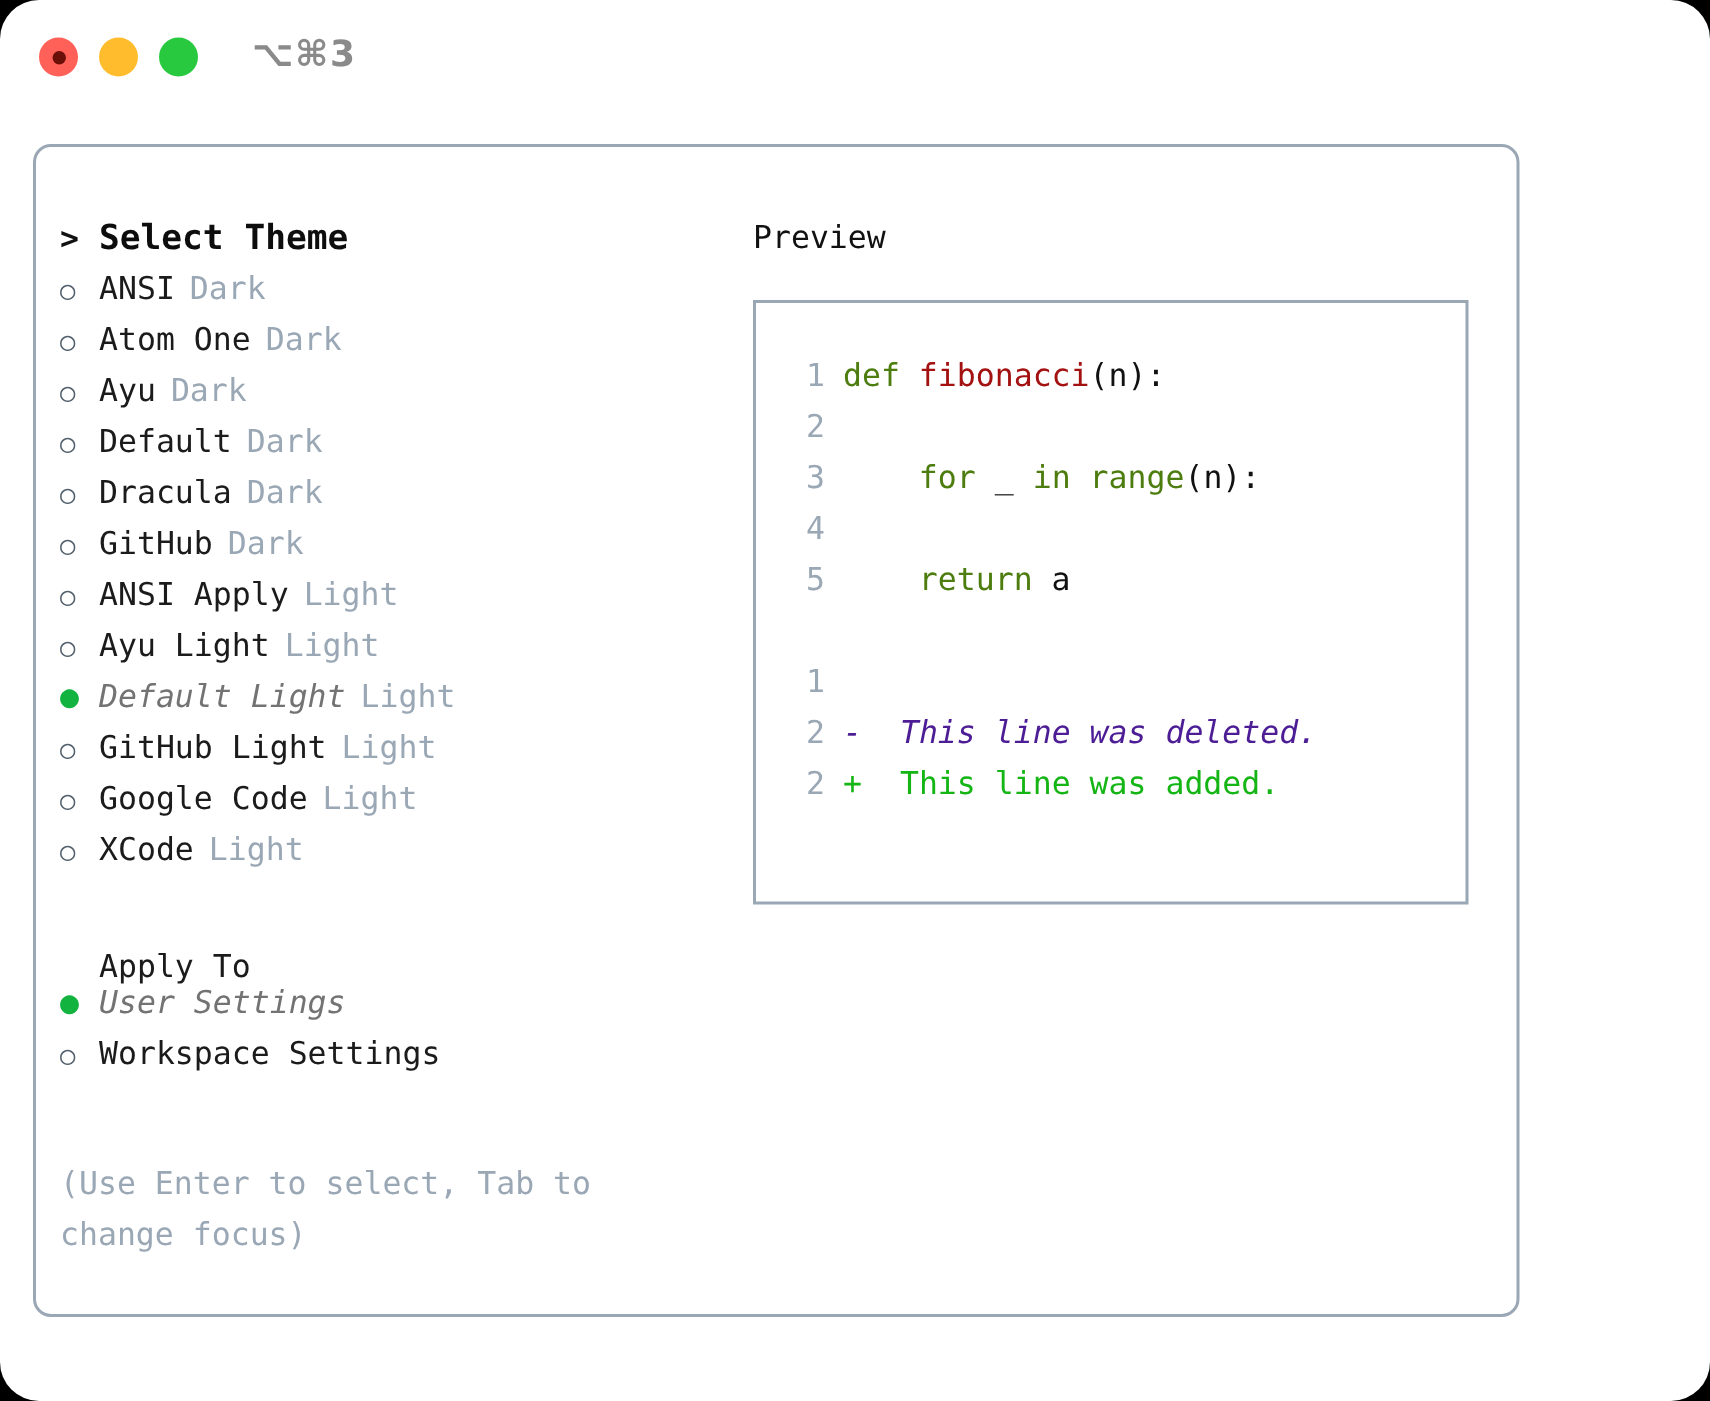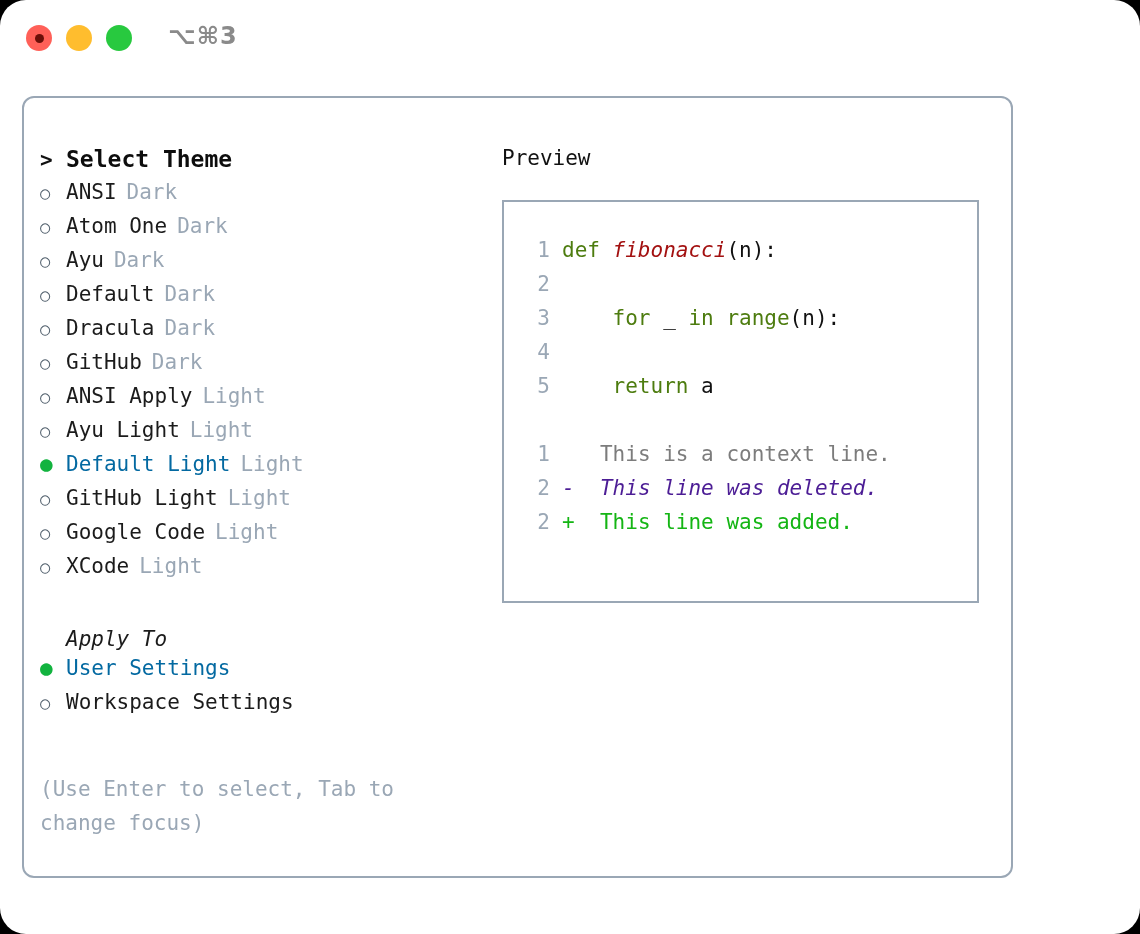--- a/index.html
+++ b/index.html
@@ -119,34 +119,34 @@
   .marker.blank { color: transparent; }
   .row .label {
     color: #1b1b1b;
   }
   .row.header .label {
     font-weight: 700;
     font-size: 23px;
     color: #0d0d0d;
   }
   .row.selected .label {
-    color: #0369a1;
+    color: #737373;
+    font-style: italic;
   }
   .row .badge {
     color: #9aa7b5;
     margin-left: 10px;
   }
   .spacer-sm { height: 34px; }
   .group-title {
     display: flex;
-    align-items: center;
+    align-items: flex-end;
     height: 34px;
     font-size: 21px;
     white-space: pre;
-    font-style: italic;
   }
   .group-title .label {
     color: #1b1b1b;
   }
   .hint {
     margin-top: 48px;
     width: 410px;
     font-size: 21px;
     line-height: 34px;
     color: #9aa7b5;
@@ -185,21 +185,21 @@
   .lineno {
     display: inline-block;
     width: 30px;
     flex: 0 0 30px;
     text-align: right;
     color: #9aa7b5;
     margin-right: 12px;
   }
   .code-text { white-space: pre; }
   .tok-kw   { color: #4d7c0f; }
-  .tok-fn   { color: #a31111; font-style: italic; }
+  .tok-fn   { color: #a31111; }
   .tok-plain{ color: #111111; }
   .gap-line { height: 34px; }
   .diff-ctx  { color: #7c7c7c; }
   .diff-del  { color: #4c1d95; font-style: italic; }
   .diff-add  { color: #14b514; }
 </style>
 </head>
 <body>
 
 <div class="window">
@@ -342,21 +342,20 @@
 
           <div class="code-line">
             <span class="lineno">5</span>
             <span class="code-text"><span class="tok-plain">    </span><span class="tok-kw">return</span><span class="tok-plain"> a</span></span>
           </div>
 
           <div class="gap-line"></div>
 
           <div class="code-line">
             <span class="lineno">1</span>
-            <span class="code-text diff-ctx"><span> </span>  <span>This is a context line.</span></span>
           </div>
 
           <div class="code-line">
             <span class="lineno">2</span>
             <span class="code-text diff-del"><span>-</span>  <span>This line was deleted.</span></span>
           </div>
 
           <div class="code-line">
             <span class="lineno">2</span>
             <span class="code-text diff-add"><span>+</span>  <span>This line was added.</span></span>

